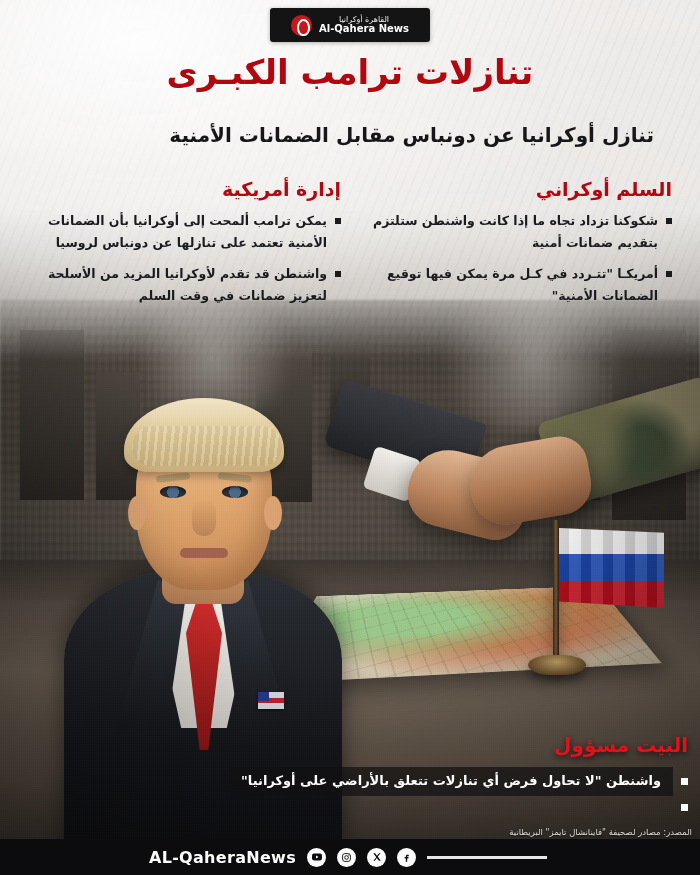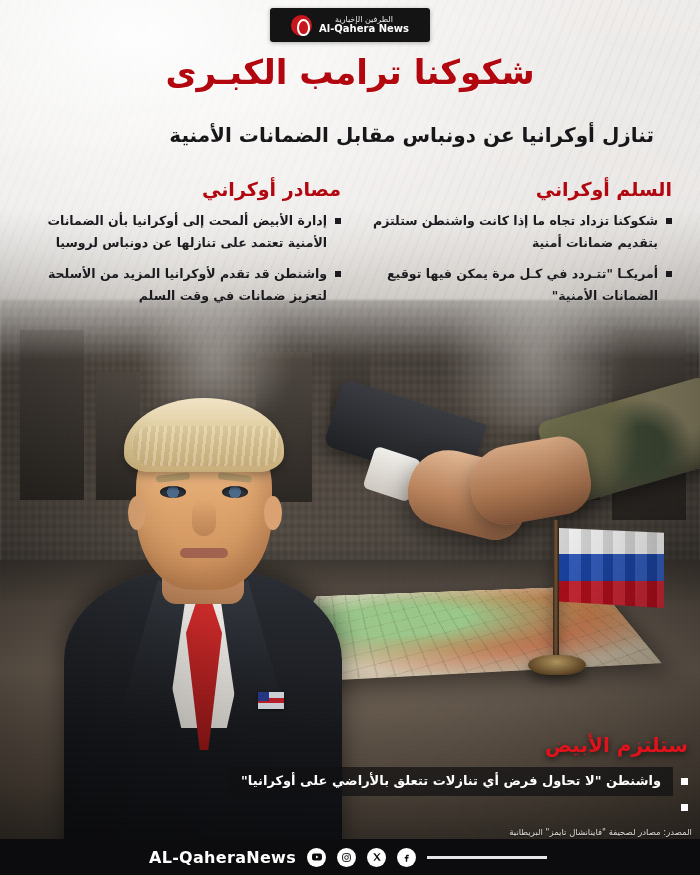--- a/index.html
+++ b/index.html
@@ -397,52 +397,52 @@
 
     <div class="vignette"></div>
     <div class="grain"></div>
   </div>
 
   <div class="top-panel">
     <div class="top-texture"></div>
 
     <div class="logo">
       <div class="logo-text">
-        <div class="logo-ar">الطرفين الإخبارية</div>
+        <div class="logo-ar">القاهرة أوكرانيا</div>
         <div class="logo-en">Al-Qahera News</div>
       </div>
       <div class="logo-mark"></div>
     </div>
 
-    <div class="headline">شكوكنا ترامب الكبـرى</div>
+    <div class="headline">تنازلات ترامب الكبـرى</div>
     <div class="subheadline">تنازل أوكرانيا عن دونباس مقابل الضمانات الأمنية</div>
 
     <div class="cols">
 
       <div class="col">
         <div class="col-title">السلم أوكراني</div>
         <ul class="bullets">
           <li>شكوكنا تزداد تجاه ما إذا كانت واشنطن ستلتزم بتقديم ضمانات أمنية</li>
           <li>أمريكـا "تتـردد في كـل مرة يمكن فيها توقيع الضمانات الأمنية"</li>
         </ul>
       </div>
 
       <div class="col">
-        <div class="col-title">مصادر أوكراني</div>
+        <div class="col-title">إدارة أمريكية</div>
         <ul class="bullets">
-          <li>إدارة الأبيض ألمحت إلى أوكرانيا بأن الضمانات الأمنية تعتمد على تنازلها عن دونباس لروسيا</li>
+          <li>يمكن ترامب ألمحت إلى أوكرانيا بأن الضمانات الأمنية تعتمد على تنازلها عن دونباس لروسيا</li>
           <li>واشنطن قد تقدم لأوكرانيا المزيد من الأسلحة لتعزيز ضمانات في وقت السلم</li>
         </ul>
       </div>
 
     </div>
   </div>
 
   <div class="wh-block">
-    <div class="wh-title">ستلتزم الأبيض</div>
+    <div class="wh-title">البيت مسؤول</div>
 
     <div class="wh-item">
       <div class="wh-sq"></div>
       <div class="wh-bar">واشنطن "لا تحاول فرض أي تنازلات تتعلق بالأراضي على أوكرانيا"</div>
     </div>
 
     <div class="wh-item">
       <div class="wh-sq"></div>
     </div>
   </div>

